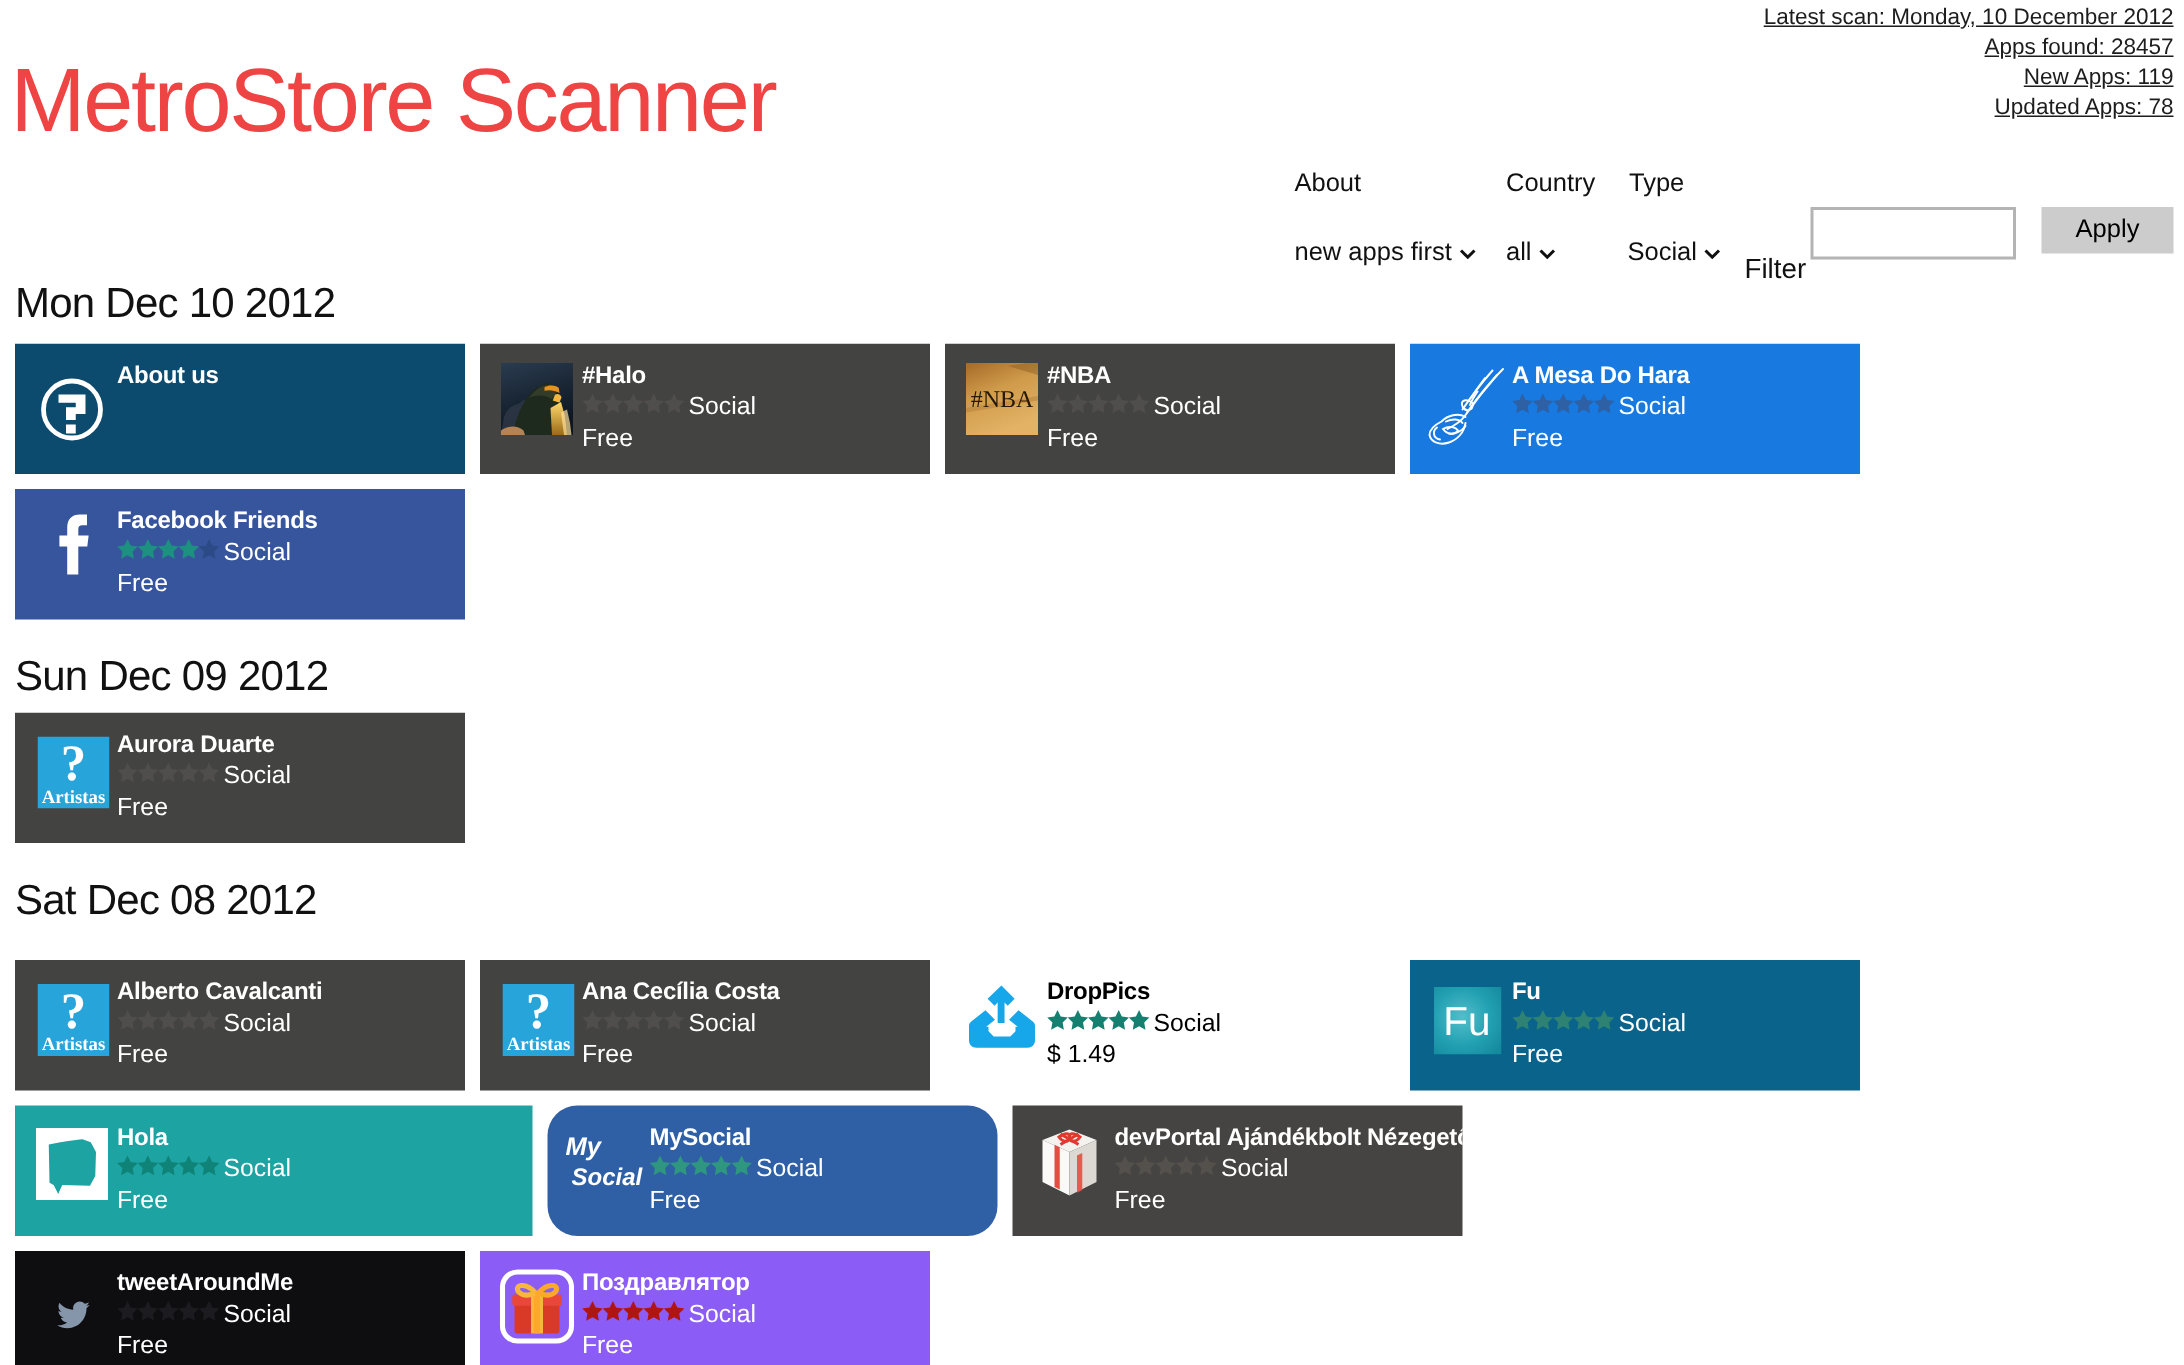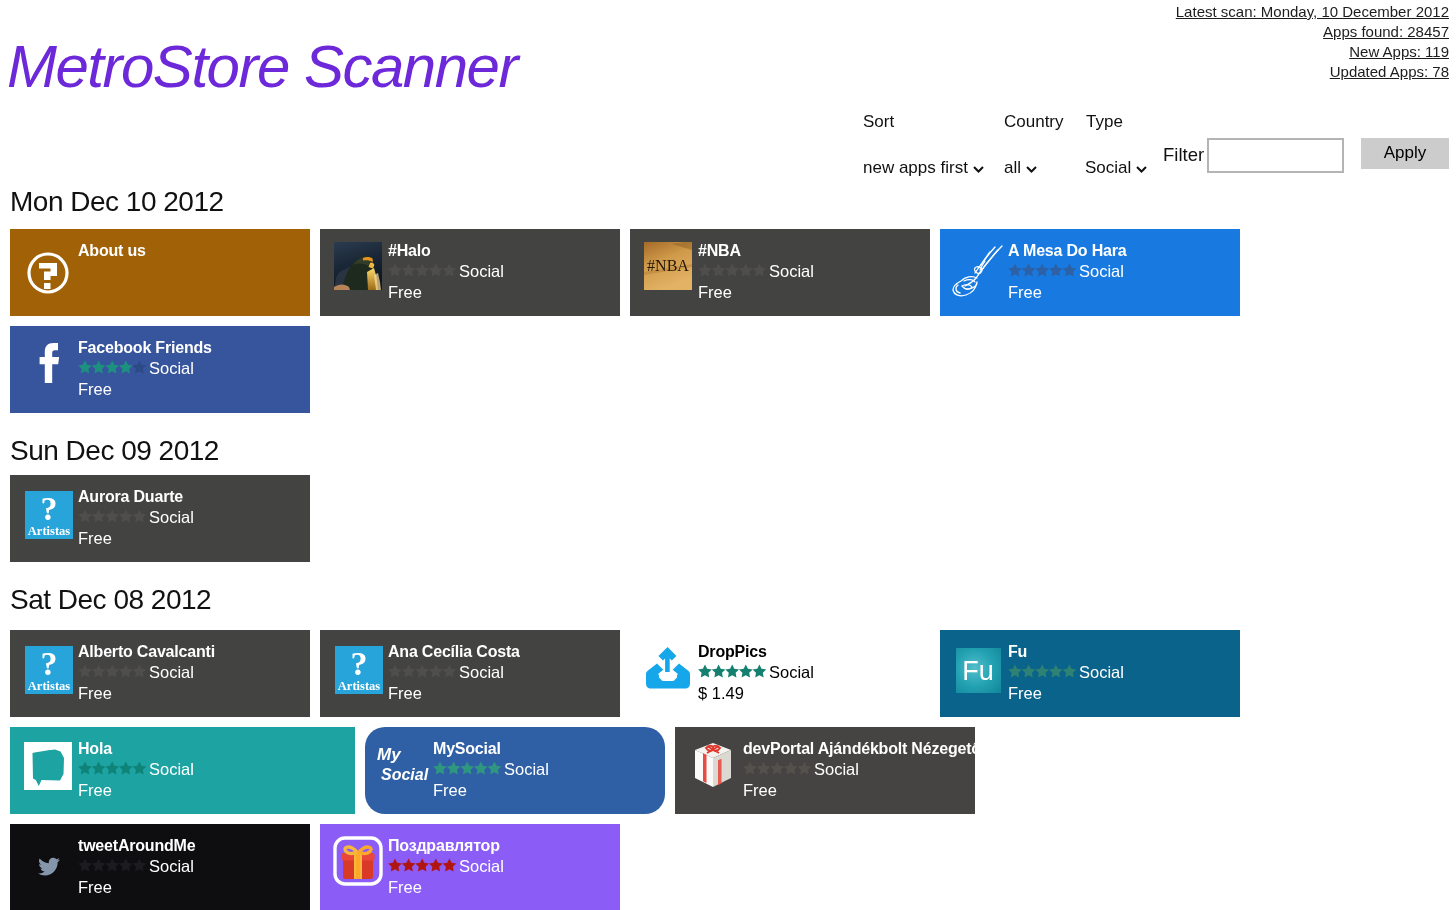--- a/index.html
+++ b/index.html
@@ -1,62 +1,62 @@
 <!DOCTYPE html>
 <html><head><meta charset="utf-8"><title>MetroStore Scanner</title>
 <style>
 * { box-sizing: content-box; }
 html,body { margin:0; padding:0; background:#fff; font-family:"Liberation Sans",sans-serif; }
 body { width:1456px; height:910px; position:relative; overflow:hidden; }
 .stats { position:absolute; top:2px; right:7px; text-align:right; font-size:15px; line-height:20px; color:#1d1d1d;text-decoration:underline; }
-h1 { position:absolute; left:7px; top:32px; margin:0; font-size:60px; font-weight:400; color:#6d28d9; letter-spacing:-1.5px;font-style:italic; }
+h1 { position:absolute; left:7px; top:32px; margin:0; font-size:60px; font-weight:400; color:#ef4444; letter-spacing:-1.5px; }
 .lab { position:absolute; font-size:17px; color:#111; }
 .sel { position:absolute; font-size:17px; color:#111; }
 .sel svg { margin-left:5px; }
 .filtlab { position:absolute; font-size:18.5px; color:#111; }
 .filtin { position:absolute; left:1207px; top:138px; width:133px; height:31px; border:2px solid #b4b4b4; background:#fff; }
 .apply { position:absolute; left:1361px; top:138px; width:88px; height:31px; background:#cccccc; color:#000000; font-size:17px; font-family:"Liberation Sans"; text-align:center; line-height:30px; }
 #main { position:absolute; left:10px; top:184px; width:1246px; }
 h2 { font-size:28px; font-weight:400; color:#111; margin:0; line-height:36px; letter-spacing:-0.5px; }
 .tiles { overflow:hidden; }
 .tile { position:relative; width:300px; height:87px; float:left; margin:0 10px 10px 0; color:#fff; overflow:hidden; }
 .ic { position:absolute; left:14px; top:13px; }
 .in { position:absolute; left:68px; top:11px; width:240px; }
 .t { font-size:16px; font-weight:bold; letter-spacing:-0.2px; line-height:21px; white-space:nowrap; }
 .r { font-size:16.5px; line-height:21px; white-space:nowrap; }
 .stars { vertical-align:-1px; }
 .soc { margin-left:2px; }
 </style></head>
 <body>
 <div class="stats">Latest scan: Monday, 10 December 2012<br>Apps found: 28457<br>New Apps: 119<br>Updated Apps: 78</div>
 <h1>MetroStore Scanner</h1>
-<div class="lab" style="left:863px;top:112px">Sort</div>
+<div class="lab" style="left:863px;top:112px">About</div>
 <div class="lab" style="left:1004px;top:112px">Country</div>
 <div class="lab" style="left:1086px;top:112px">Type</div>
 <div class="sel" style="left:863px;top:158px">new apps first<svg width="11" height="7" viewBox="0 0 11 7">
       <path d="M1 1 L5.5 5.5 L10 1" fill="none" stroke="#111" stroke-width="2"></path>
     </svg></div>
 <div class="sel" style="left:1004px;top:158px">all<svg width="11" height="7" viewBox="0 0 11 7">
       <path d="M1 1 L5.5 5.5 L10 1" fill="none" stroke="#111" stroke-width="2"></path>
     </svg></div>
 <div class="sel" style="left:1085px;top:158px">Social<svg width="11" height="7" viewBox="0 0 11 7">
       <path d="M1 1 L5.5 5.5 L10 1" fill="none" stroke="#111" stroke-width="2"></path>
     </svg></div>
-<div class="filtlab" style="left:1163px;top:144px">Filter</div>
+<div class="filtlab" style="left:1163px;top:168px">Filter</div>
 <div class="filtin"></div>
 <div class="apply">Apply</div>
 <svg width="0" height="0" style="position:absolute">
     <defs>
       <path id="st" d="M7.00,0.40 L9.12,4.69 L13.85,5.38 L10.42,8.71 L11.23,13.42 L7.00,11.20 L2.77,13.42 L3.58,8.71 L0.15,5.38 L4.88,4.69 Z"></path>
     </defs>
   </svg>
 <div id="main">
 <h2 style="margin-bottom:9px">Mon Dec 10 2012</h2>
 <div class="tiles">
-      <div class="tile" style="background:#a16207;">
+      <div class="tile" style="background:#0c4a6e;">
         <svg class="ic" style="left:17px;top:23px" width="42" height="42" viewBox="0 0 42 42">
 <circle cx="21" cy="21" r="19" fill="none" stroke="#fff" stroke-width="3.2"></circle>
 <path fill="#fff" d="M12 11 H30 V24 H23.5 V28 H17 V19.5 H23.5 V16.5 H12 Z M17 31 H23.5 V37 H17 Z"></path>
         </svg>
         <div class="in">
           <div class="t">About us</div>
         </div>
       </div>
       <div class="tile" style="background:#434342;">
         <svg class="ic" width="48" height="48" viewBox="0 0 48 48">
@@ -178,21 +178,21 @@
               <use href="#st" x="0.0" fill="#504e4d"></use>
               <use href="#st" x="13.6" fill="#504e4d"></use>
               <use href="#st" x="27.2" fill="#504e4d"></use>
               <use href="#st" x="40.8" fill="#504e4d"></use>
               <use href="#st" x="54.4" fill="#504e4d"></use>
             </svg><span class="soc">Social</span></div>
           <div class="r">Free</div>
         </div>
       </div>
     </div>
-<h2 style="margin-top:10px;margin-bottom:12px">Sat Dec 08 2012</h2>
+<h2 style="margin-top:10px;margin-bottom:22px">Sat Dec 08 2012</h2>
 <div class="tiles">
       <div class="tile" style="background:#434342;">
         <svg class="ic" style="left:15px;top:16px" width="48" height="48" viewBox="0 0 48 48">
 <rect width="48" height="48" fill="#27a4da"></rect>
 <text x="24" y="29" font-family="Liberation Serif" font-weight="bold" font-size="34" fill="#fff" text-anchor="middle">?</text>
 <text x="24" y="44" font-family="Liberation Serif" font-weight="bold" font-size="12.5" fill="#fff" text-anchor="middle">Artistas</text>
         </svg>
         <div class="in">
           <div class="t">Alberto Cavalcanti</div>
           <div class="r"><svg class="stars" width="69" height="15" viewBox="0 0 69 15">

